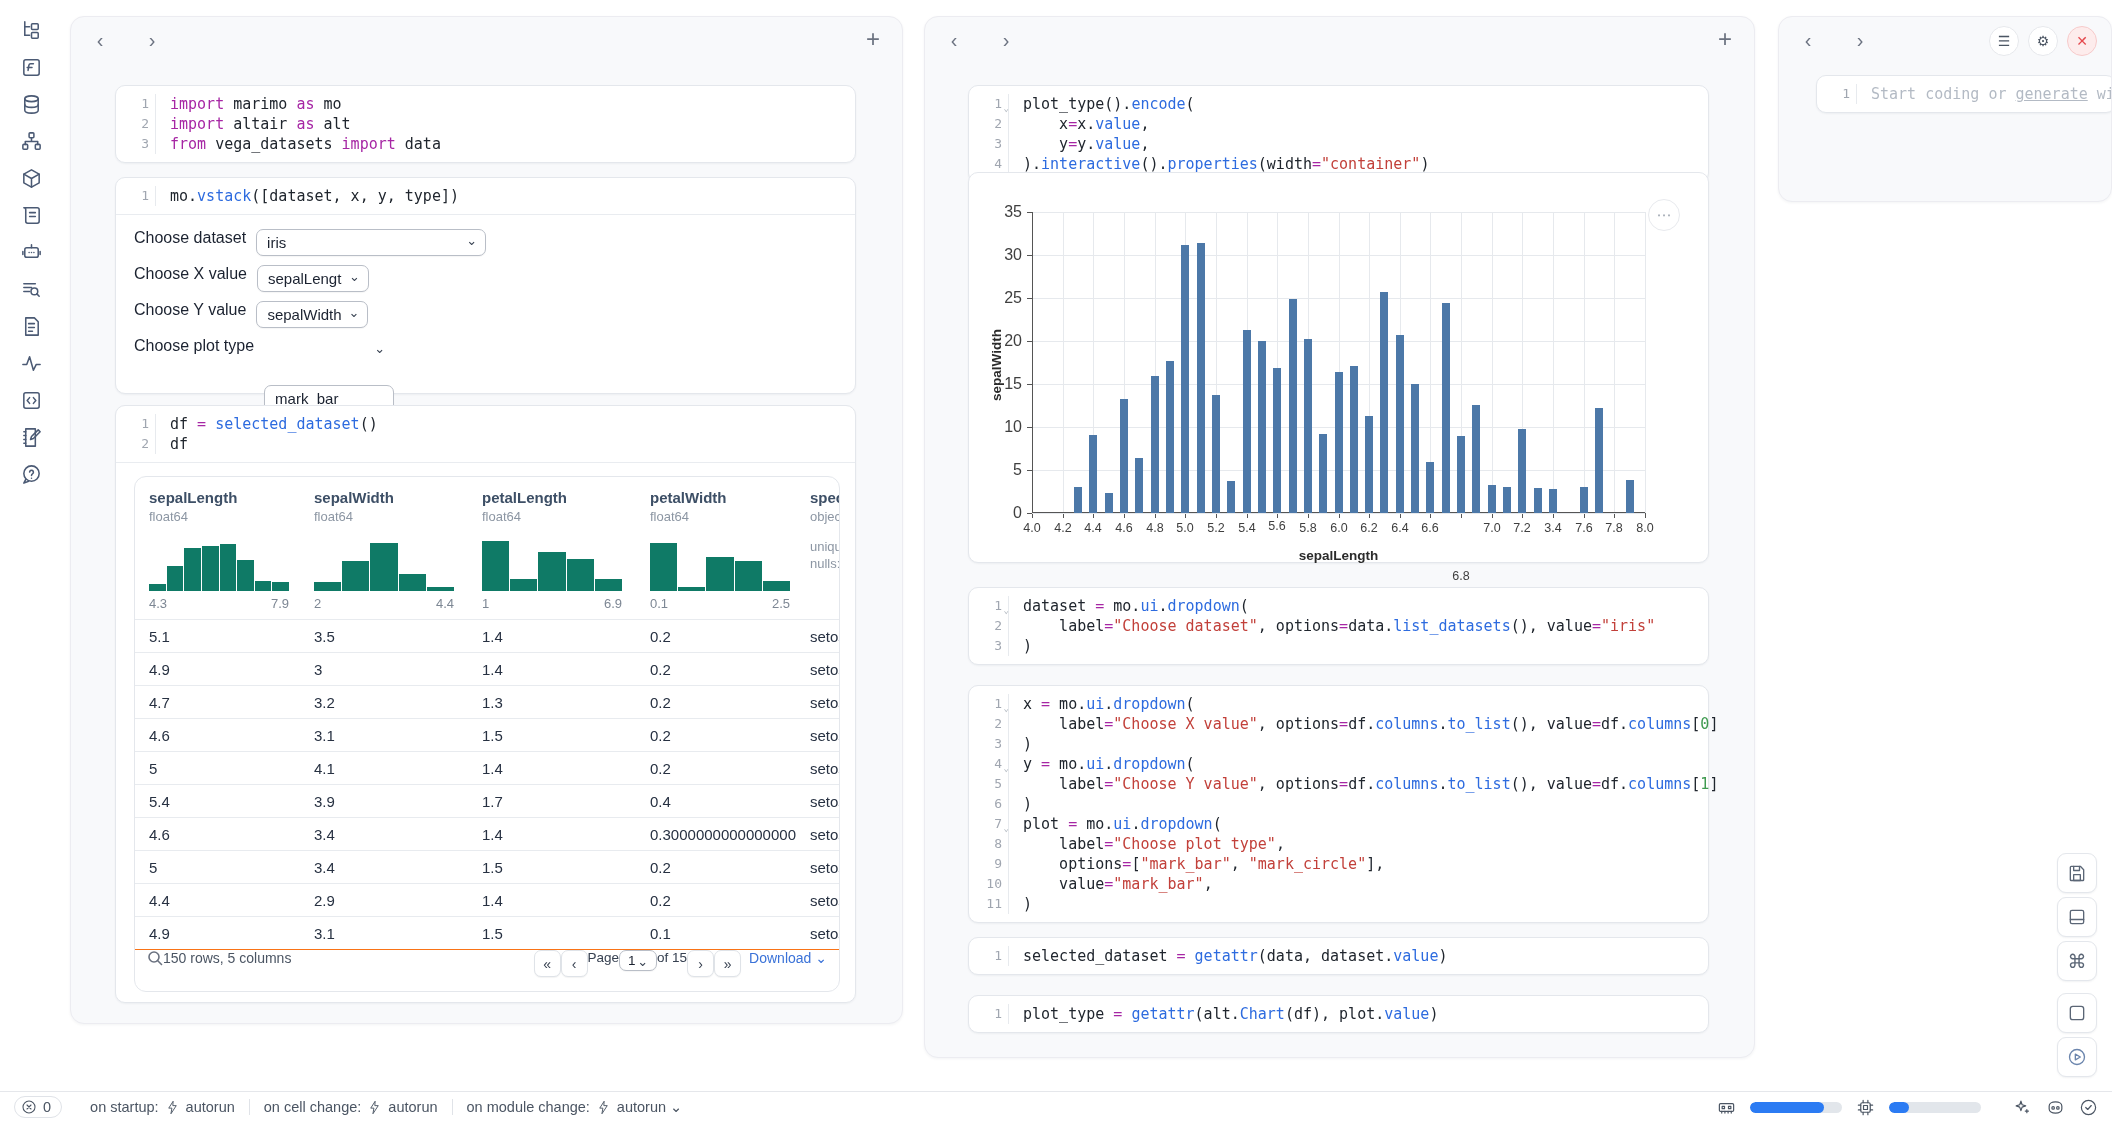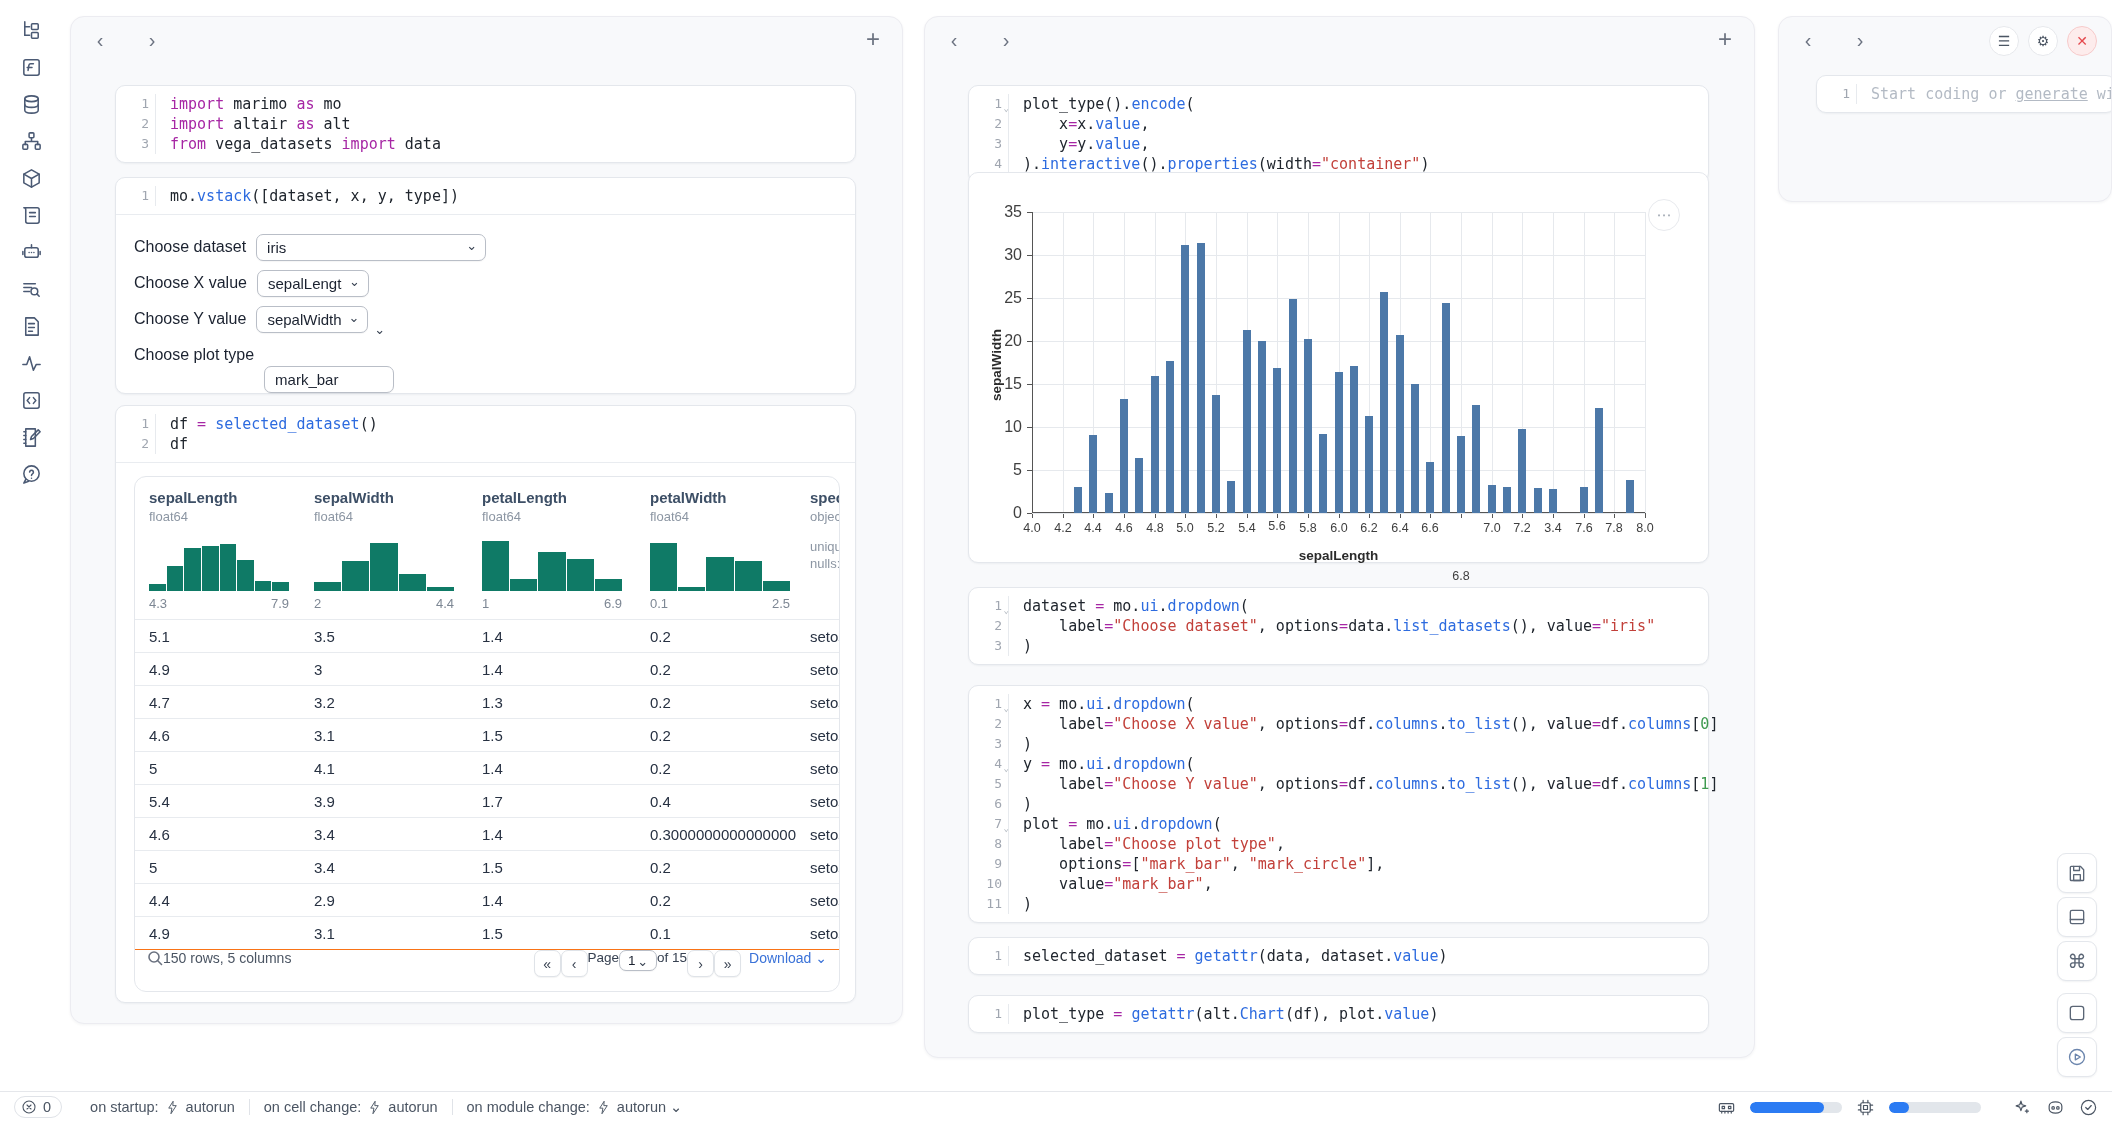--- a/index.html
+++ b/index.html
@@ -37,21 +37,21 @@
   .gut { width:40px; flex:0 0 40px; text-align:right; padding-right:6px; color:#a0a6b0;
          font-size:13px; border-right:1px solid #e7eaee; position:relative; }
   .gut .fold { position:absolute; right:-1px; top:4px; font-size:9px; color:#aab1ba; }
   .ctext { padding-left:14px; white-space:pre; }
   .tok-k { color:#a626a4; } .tok-f { color:#2d6bdf; } .tok-s { color:#c2403a; }
   .tok-n { color:#3f9a50; } .tok-p { color:#20262e; }
   .divider { border-top:1px solid #e9ecf0; }
 
   
   .out { padding:14px 18px 20px 18px; }
-  .ctl-row { display:flex; align-items:center; gap:10px; height:36px; font-size:16px; color:#1b2230; }
+  .ctl-row { display:flex; align-items:flex-start; gap:10px; height:36px; font-size:16px; color:#1b2230; }
   .sel-wrap { position:relative; display:inline-block; }
   .sel-wrap:after { content:"⌄"; position:absolute; right:9px; top:4px; font-size:13px;
                     color:#374151; pointer-events:none; }
   select { appearance:none; -webkit-appearance:none; border:1px solid #b9bec7; border-radius:7px;
            background:#fff; font-family:"Liberation Sans",sans-serif; font-size:15px; color:#1b2230;
            padding:4px 26px 4px 10px; box-shadow:0 1px 1px rgba(0,0,0,.04); }
 
   
   .dtable { position:absolute; left:18px; top:70px; width:706px; height:516px; background:#fff;
             border:1px solid #e4e7ec; border-radius:12px; overflow:hidden; }

